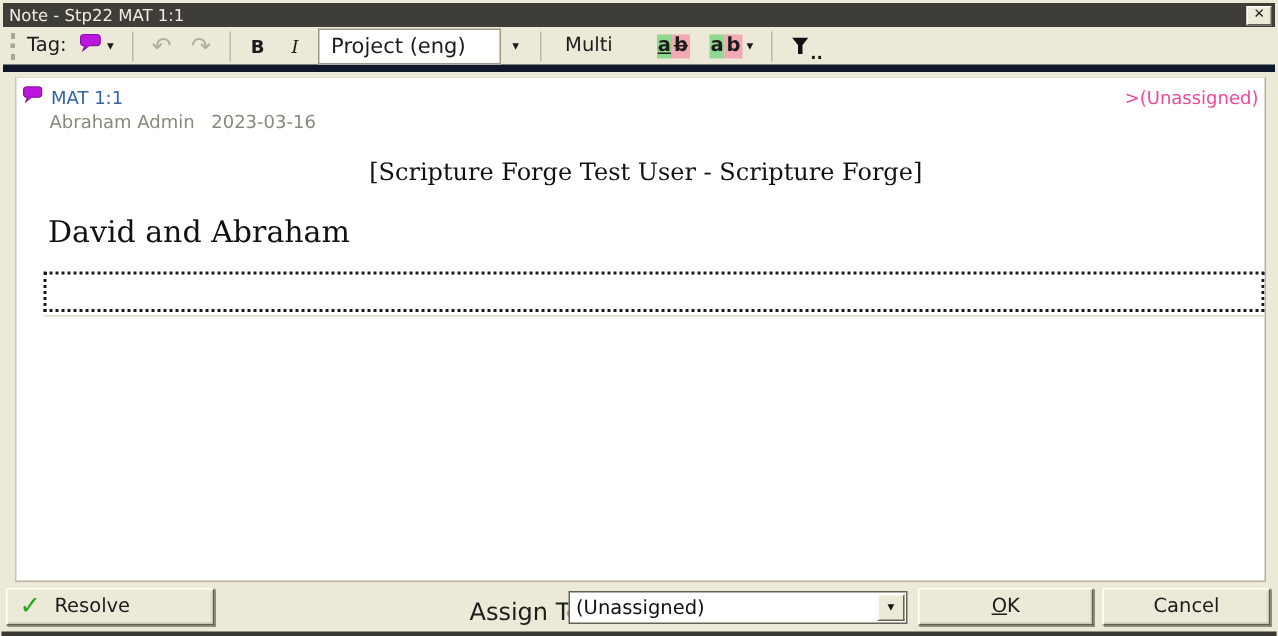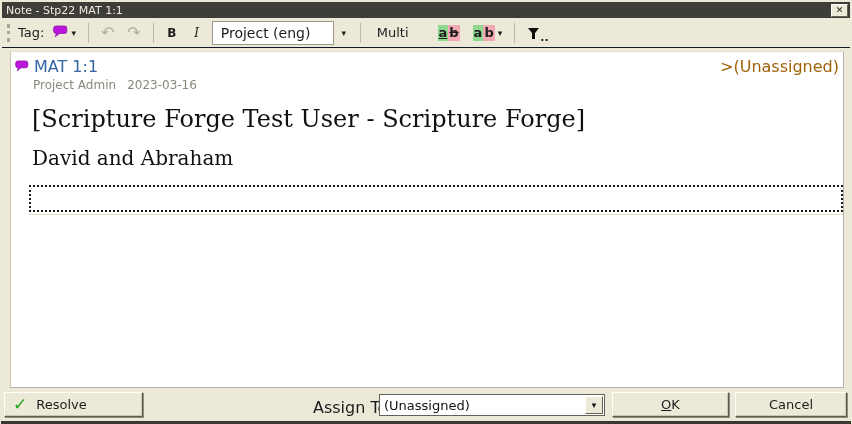--- a/index.html
+++ b/index.html
@@ -23,21 +23,21 @@
     margin-left: auto; width: 17px; height: 13px;
     background: #ece9d8; color: #1a1a1a;
     border: 1px solid; border-color: #fffef8 #646256 #646256 #fffef8;
     font-size: 9px; font-weight: bold; line-height: 11px; text-align: center;
     cursor: default;
   }
 
   
   .toolbar {
     position: absolute; top: 17px; left: 1px; right: 1px; height: 30px;
-    background: #ece9d8; border-bottom: 1px solid #0f172a;
+    background: #ece9d8; border-bottom: 5px solid #0f172a;
     display: flex; align-items: center; padding: 0 5px; gap: 5px;
     font-size: 13px; color: #1c1c1c;
   }
   .grip { width: 3px; height: 18px; border-left: 3px dotted #a9a695; margin-right: 3px; }
   .tb-sep { width: 1px; height: 20px; background: #bbb8a8; margin: 0 3px; }
   .tb-btn {
     display: flex; align-items: center; justify-content: center;
     min-width: 20px; height: 22px; padding: 0 3px; background: transparent;
     border: 1px solid transparent; color: #1c1c1c;
   }
@@ -74,33 +74,33 @@
     background: #ece9d8;
   }
   .note-surface {
     position: absolute; top: 2px; left: 8px; right: 6px; bottom: 0;
     background: #fff;
     border-left: 1px solid #c9c6b6; border-right: 1px solid #b5b2a3;
     border-top: 1px solid #e2dfce; border-bottom: 1px solid #b5b2a3;
     overflow: hidden;
   }
   .note-head {
-    display: flex; align-items: center; margin: 5px 4px 0 4px; font-size: 16px; text-align: right;
+    display: flex; align-items: center; margin: 5px 4px 0 4px; font-size: 12px; text-align: right;
   }
   .note-head .ref { color: #3465a4; margin-left: 5px; }
-  .note-head .assignment { margin-left: auto; color: #a16207; }
+  .note-head .assignment { margin-left: auto; color: #ec4899; }
   .note-sub { margin: 2px 4px 0 22px; font-size: 12px; color: #8b887b; }
   .note-sub .date { margin-left: 11px; }
 
   .serif-block {
     font-family: "DejaVu Serif", "Liberation Serif", serif;
     color: #111; margin-left: 21px; margin-right: 14px;
   }
   .question { font-weight: bold; font-size: 20px; line-height: 37px; margin-top: 9px; max-width: 812px; }
-  .attribution { font-size: 24px; line-height: 24px; margin-top: 15px; }
+  .attribution { font-size: 16px; line-height: 24px; margin-top: 15px; text-align: center; }
   .answer { font-size: 20px; line-height: 24px; margin-top: 15px; }
 
   .reply-wrap { margin: 15px 0 0 18px; width: calc(100% - 18px); padding-right: 0; }
   .reply-input {
     display: block; width: 100%; height: 27px;
     background: #fff; border: 2px dotted #1a1a1a; outline: none;
     font-family: "DejaVu Serif", serif; font-size: 18px; padding: 0 6px;
   }
   .reply-underline { height: 3px; border-bottom: 1px solid #e0ddcc; }
 
@@ -203,21 +203,21 @@
       <div class="note-head">
         <span>
           <svg width="14" height="12" viewBox="0 0 15 13">
             <path d="M3 1 h8.5 q2.3 0 2.3 2.2 v3 q0 2.2 -2.3 2.2 h-5 l-4.2 3.3 1.2-3.3 H3 q-2.3 0 -2.3 -2.2 v-3 Q.7 1 3 1 z" fill="#bb17dc" stroke="#8a10a6" stroke-width="0.8"></path>
           </svg>
         </span>
         <span class="ref">MAT 1:1</span>
         <span class="assignment">&gt;(Unassigned)</span>
       </div>
       <div class="note-sub">
-        <span>Project Admin</span><span class="date">2023-03-16</span>
+        <span>Abraham Admin</span><span class="date">2023-03-16</span>
       </div>
       <div class="serif-block attribution">[Scripture Forge Test User - Scripture Forge]</div>
       <div class="serif-block answer">David and Abraham</div>
       <div class="reply-wrap">
         <input class="reply-input" type="text" value="" style="">
         <div class="reply-underline"></div>
       </div>
     </div>
   </div>
 

